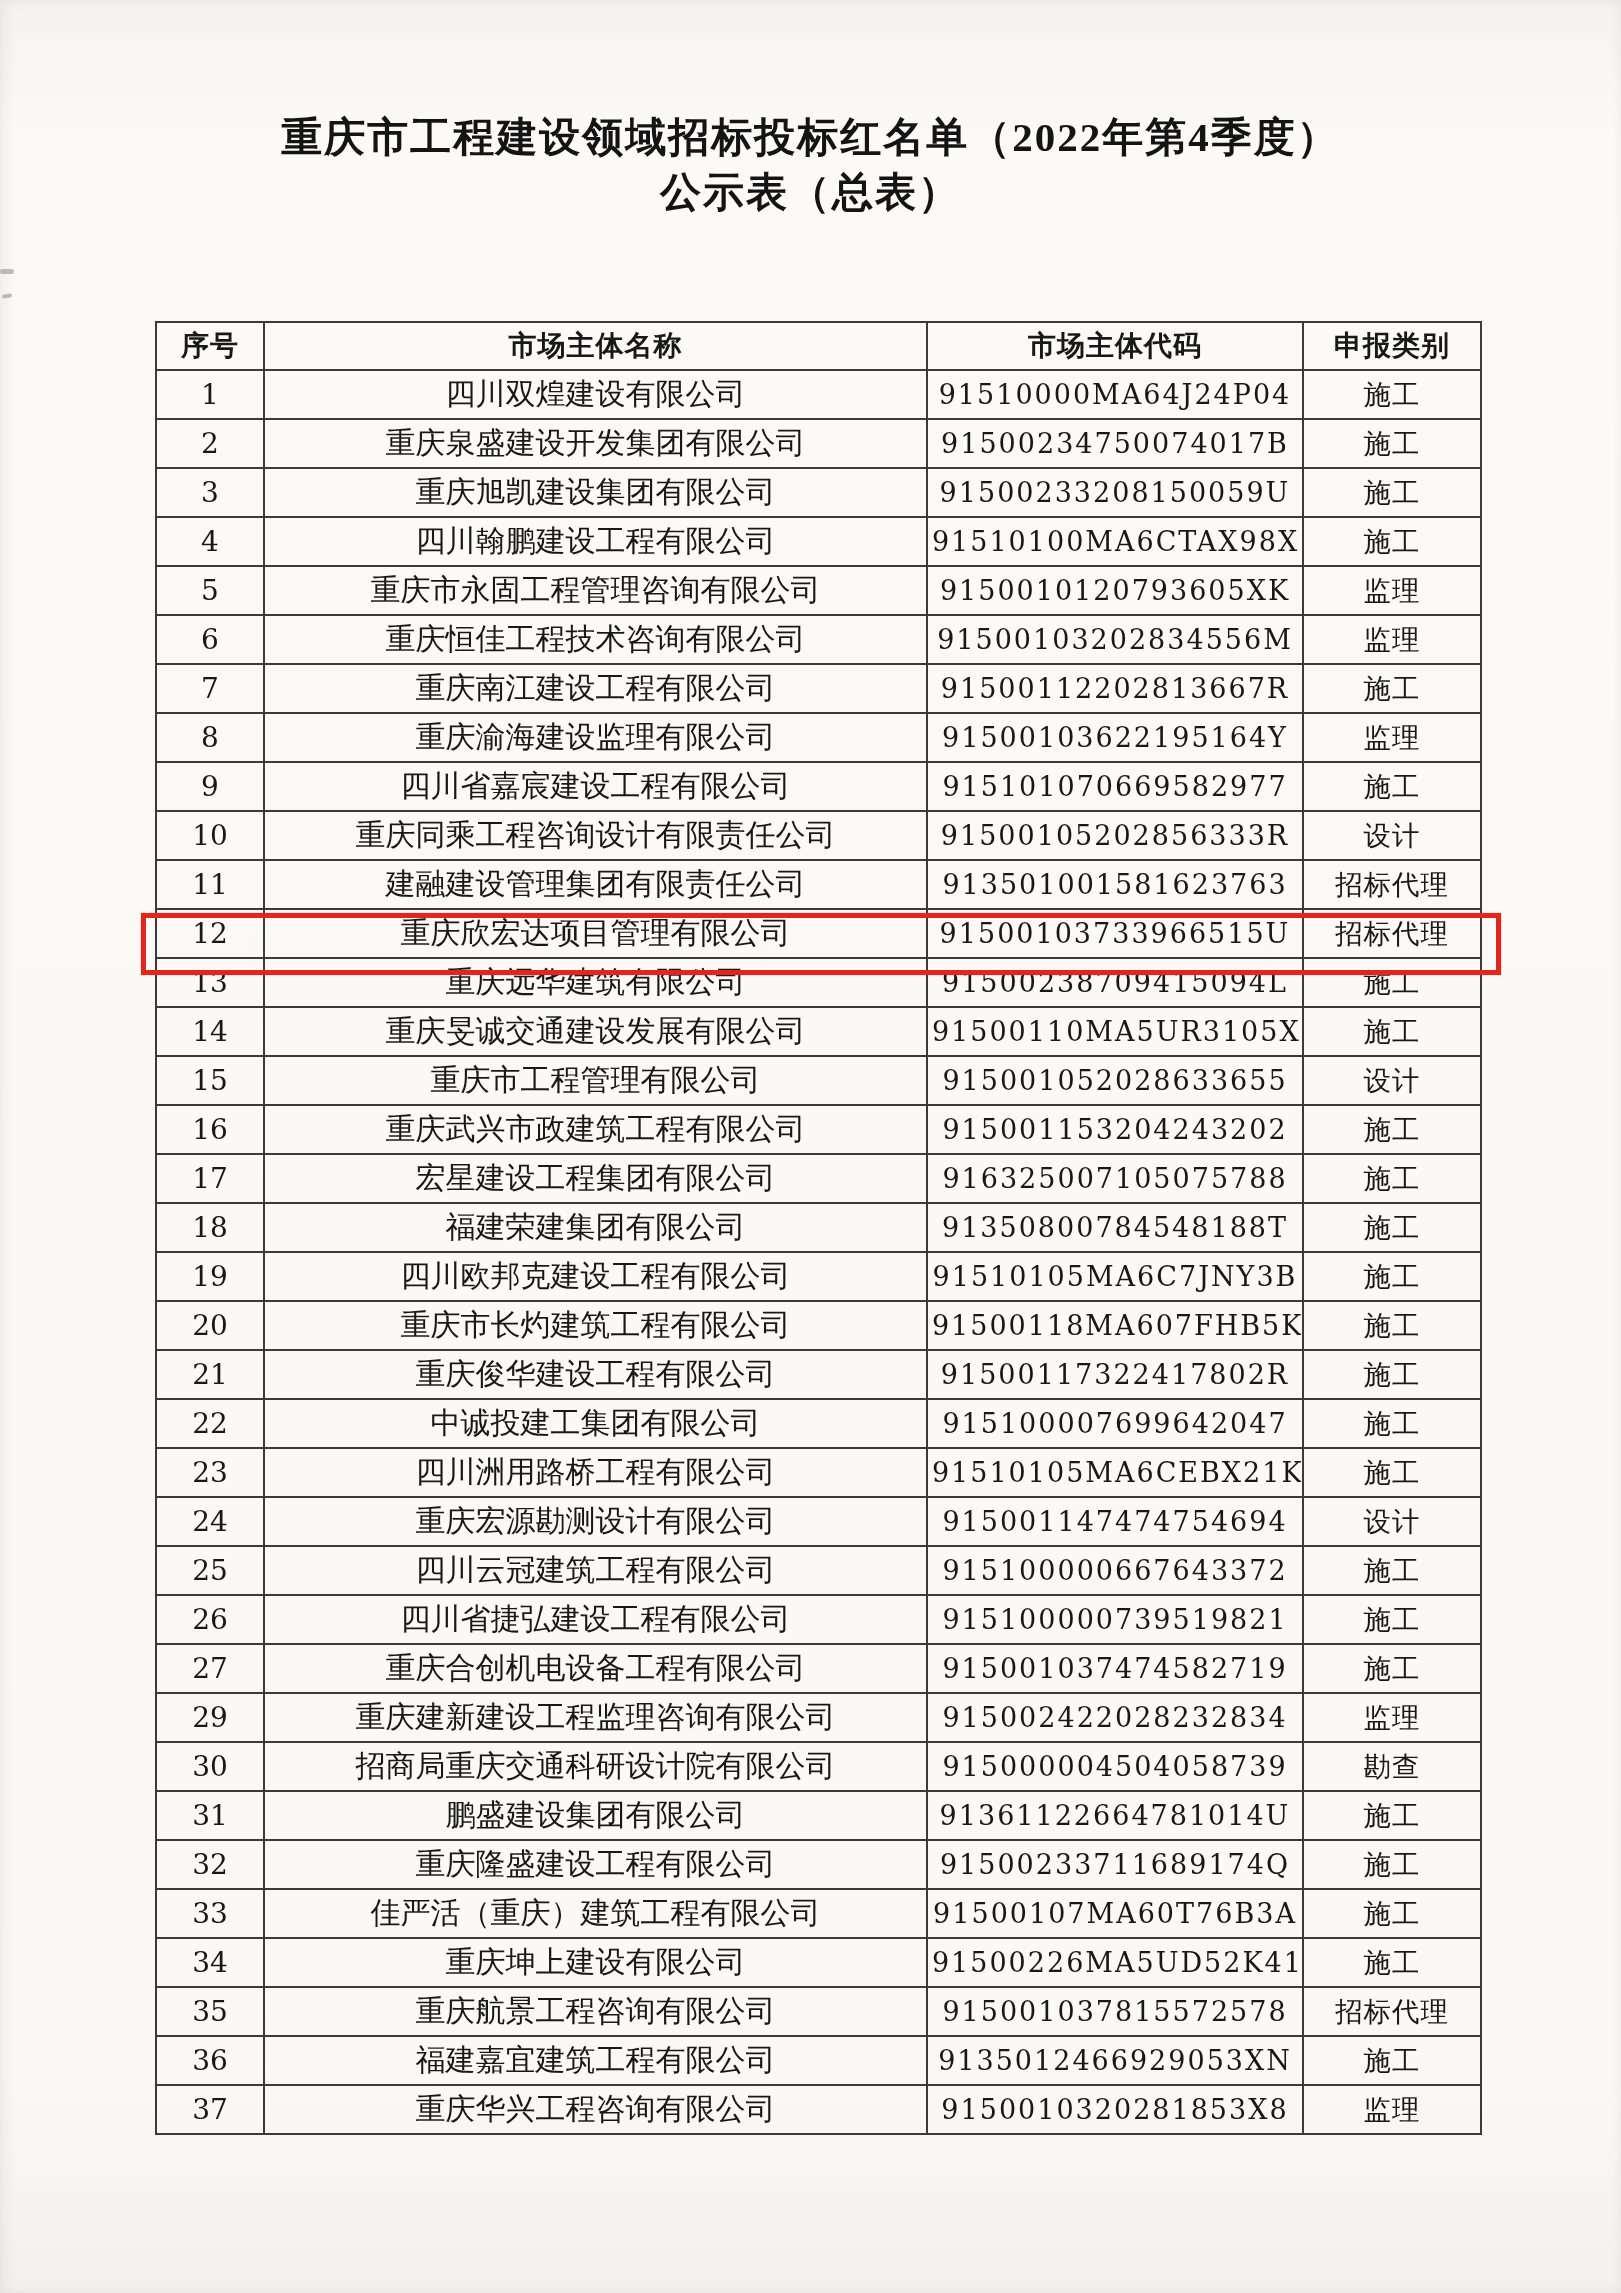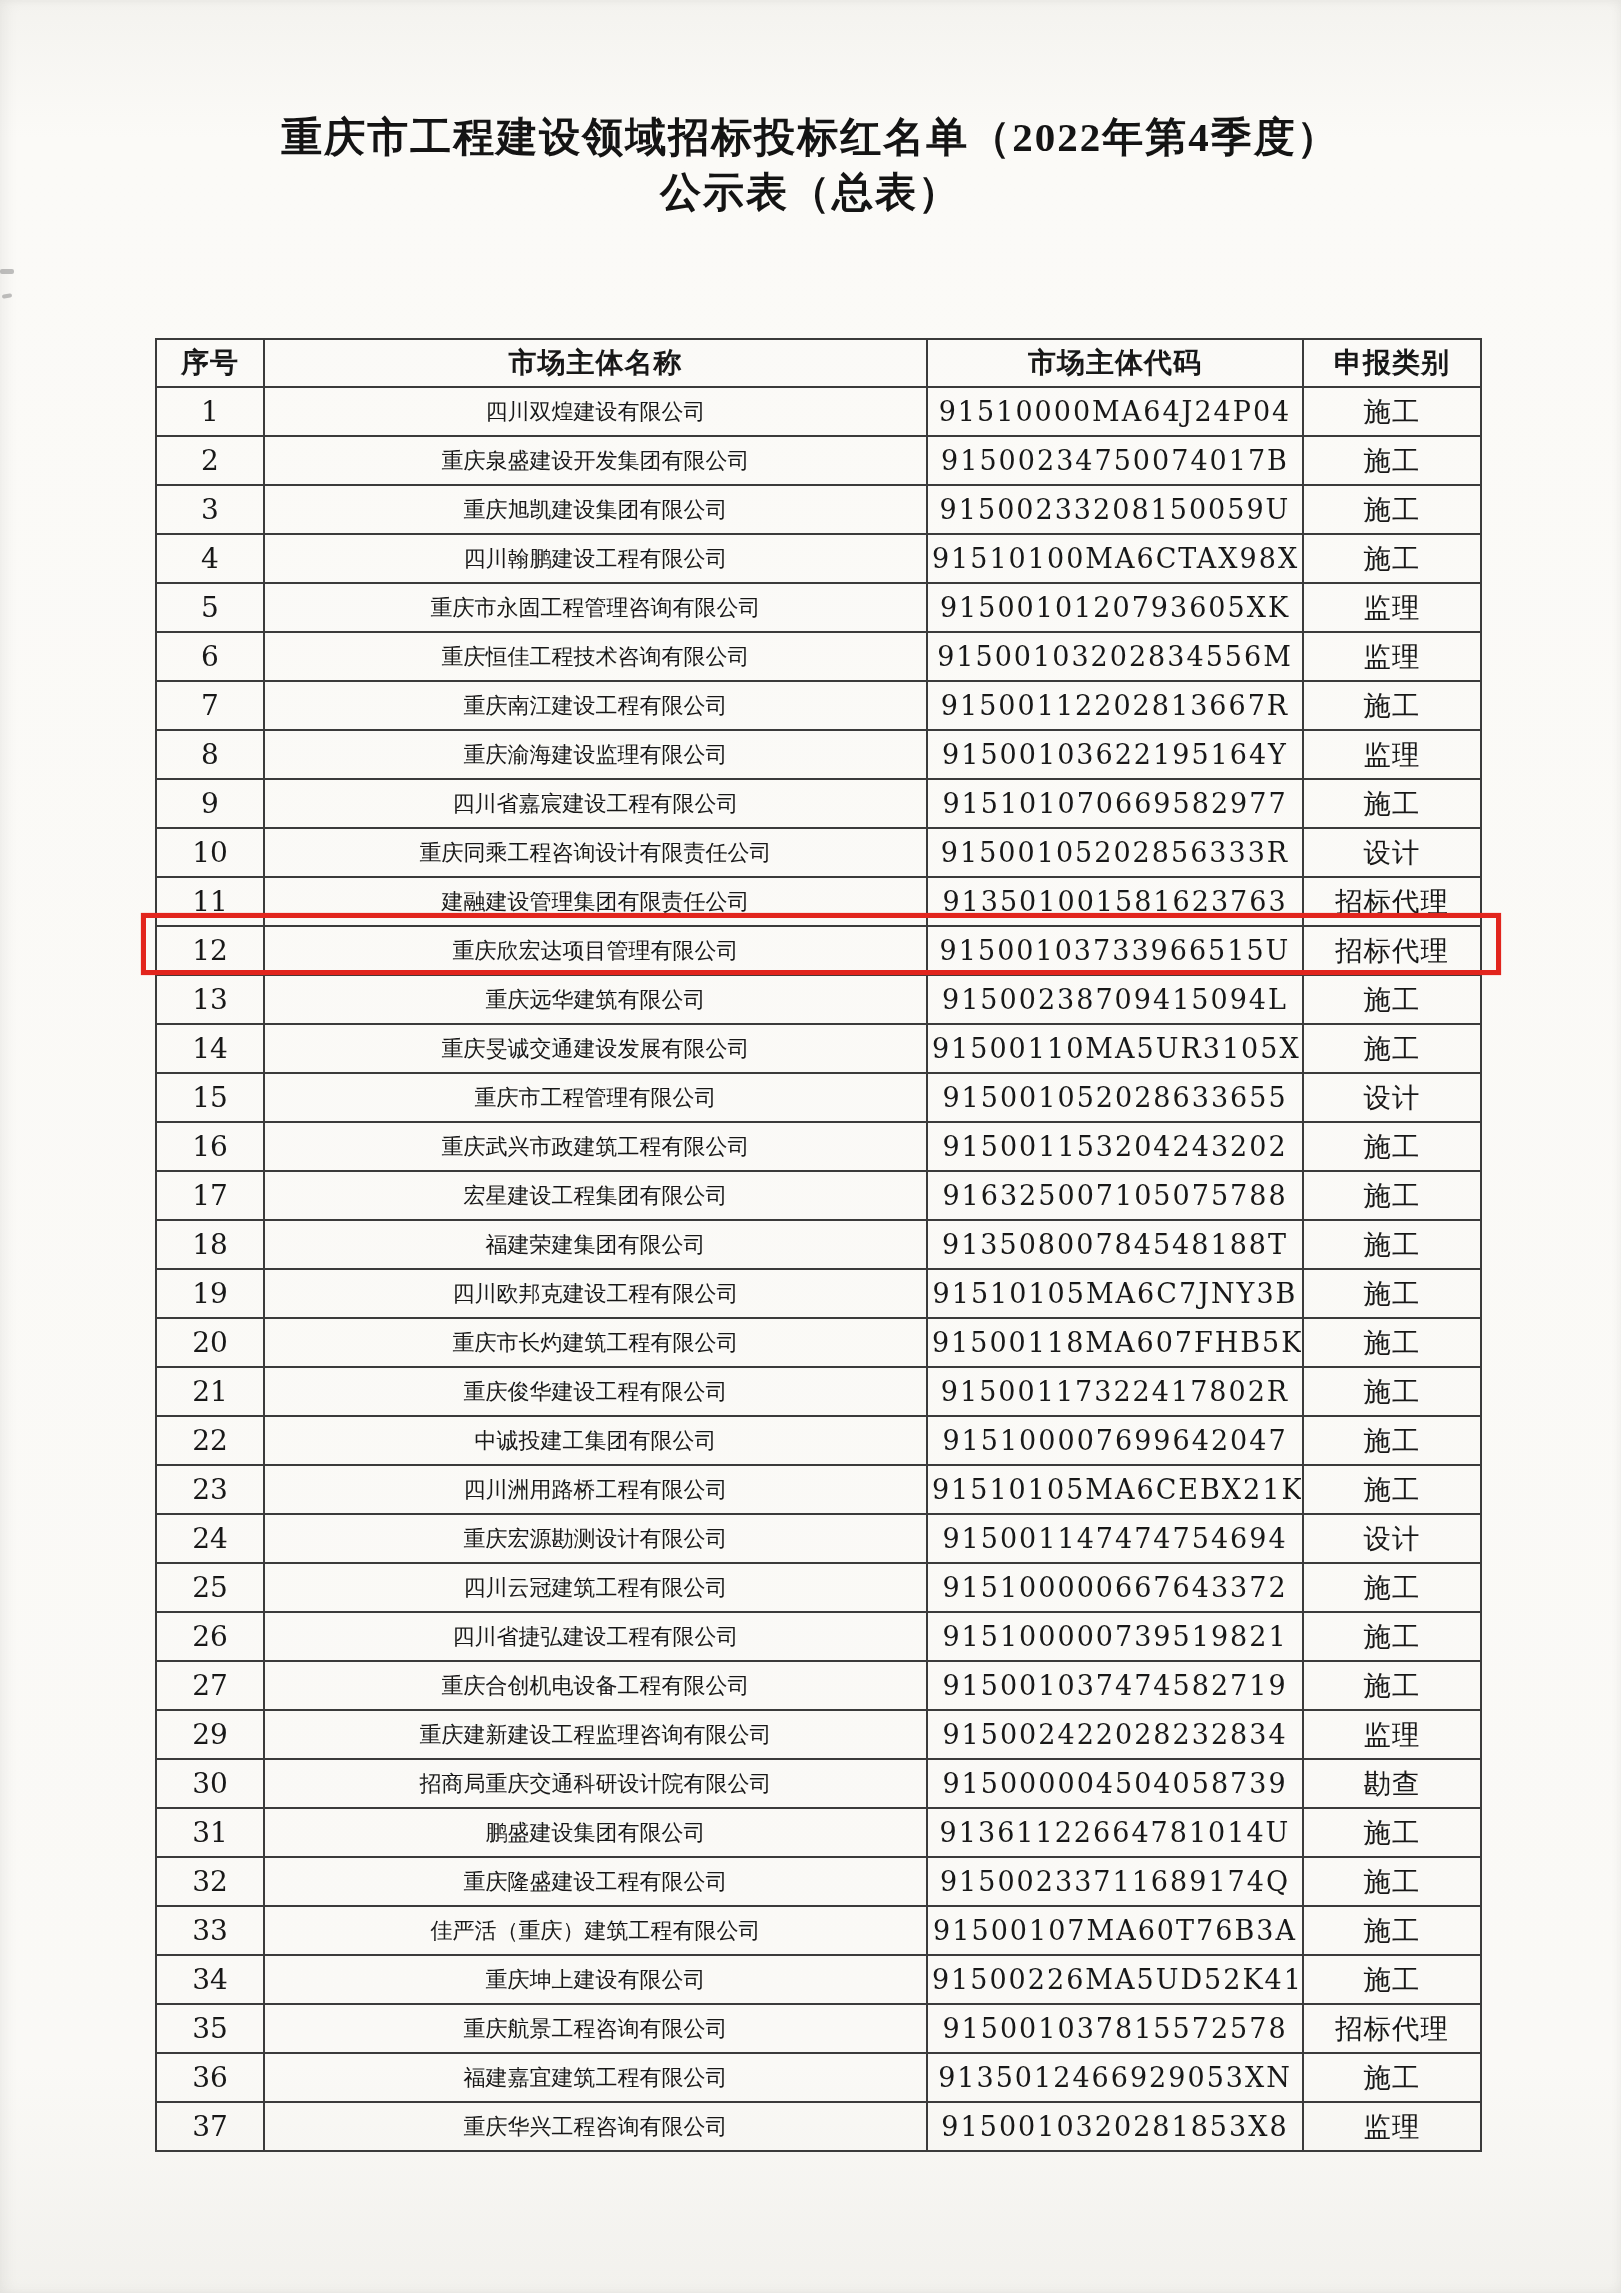--- a/index.html
+++ b/index.html
@@ -22,21 +22,21 @@
     text-align:center;
     font-family:Liberation Serif, serif;
     font-weight:bold;
     font-size:41px;
     line-height:55px;
     letter-spacing:2px;
     color:#141414;
   }
   table.redlist {
     position:absolute;
-    left:155px; top:338px;
+    left:155px; top:321px;
     width:1325px;
     border-collapse:collapse;
     table-layout:fixed;
     background:transparent;
   }
   table.redlist col.c-seq  { width:108px; }
   table.redlist col.c-name { width:663px; }
   table.redlist col.c-code { width:376px; }
   table.redlist col.c-cat  { width:178px; }
   table.redlist th, table.redlist td {
@@ -49,21 +49,21 @@
   }
   table.redlist th {
     height:46px;
     font-family:"Liberation Sans", sans-serif;
     font-weight:bold;
     font-size:28px;
     letter-spacing:1px;
   }
   table.redlist td { height:47px; }
   td.col-seq  { font-family:"DejaVu Serif", serif; font-size:28px; }
-  td.col-name { font-size:22px; letter-spacing:0px; }
+  td.col-name { font-size:30px; letter-spacing:0px; }
   td.col-code { font-family:"DejaVu Serif", serif; font-size:27px; letter-spacing:2px;border-radius:11px; }
   td.col-category { font-size:27.4px; letter-spacing:1px; }
   .highlight-box {
     position:absolute;
     border:5.9px solid var(--hl,#e2251d);
     background:transparent;
     z-index:5;
     box-shadow:0 0 1px rgba(226,37,29,.6);
   }
   .scan-artifact {

